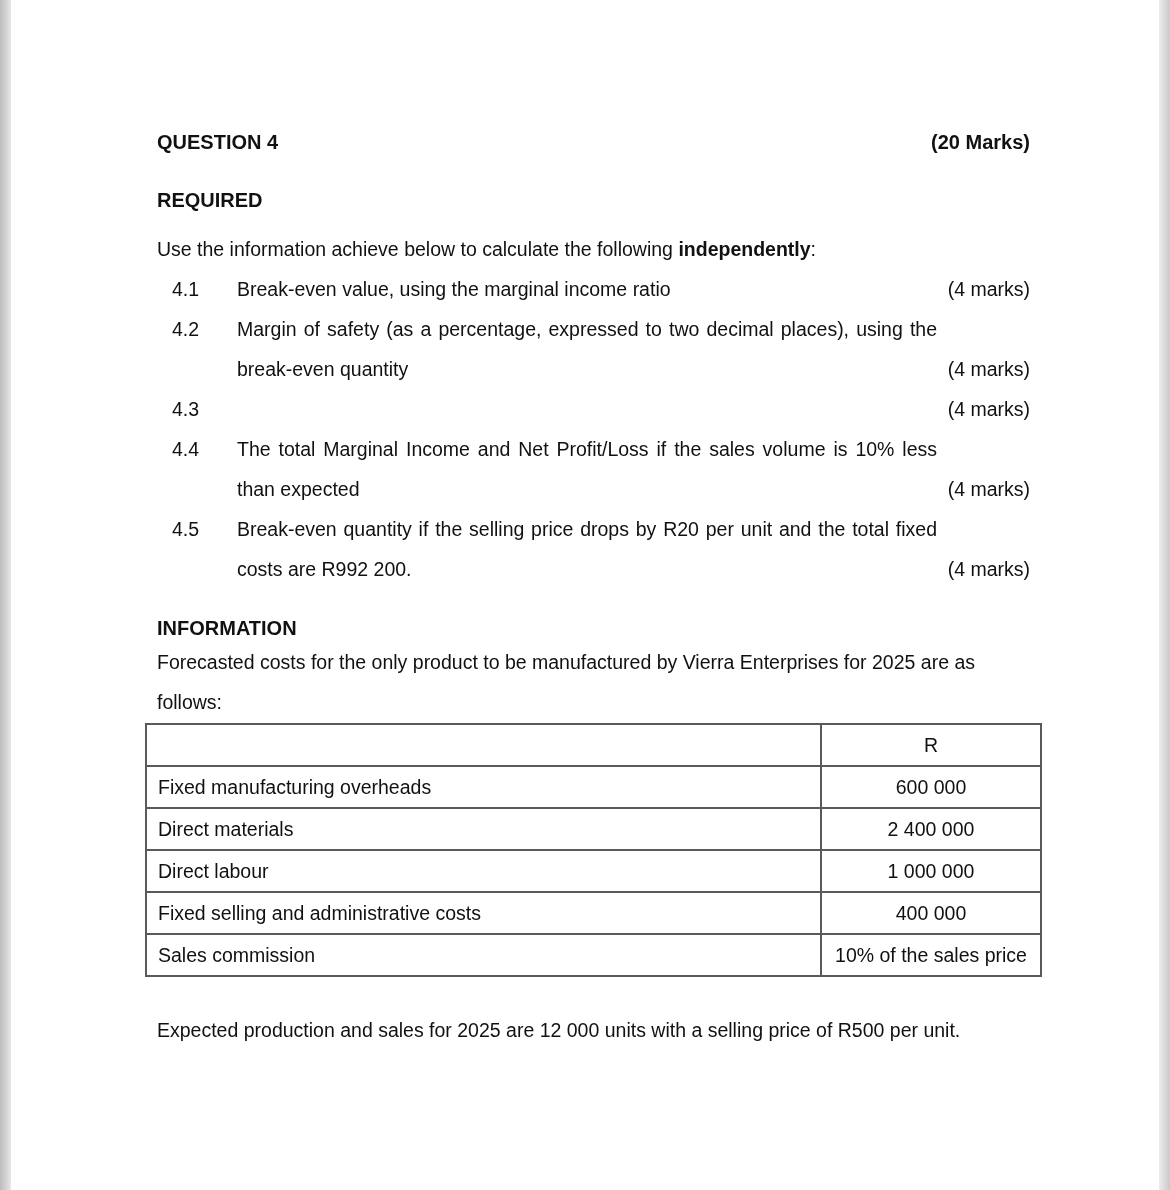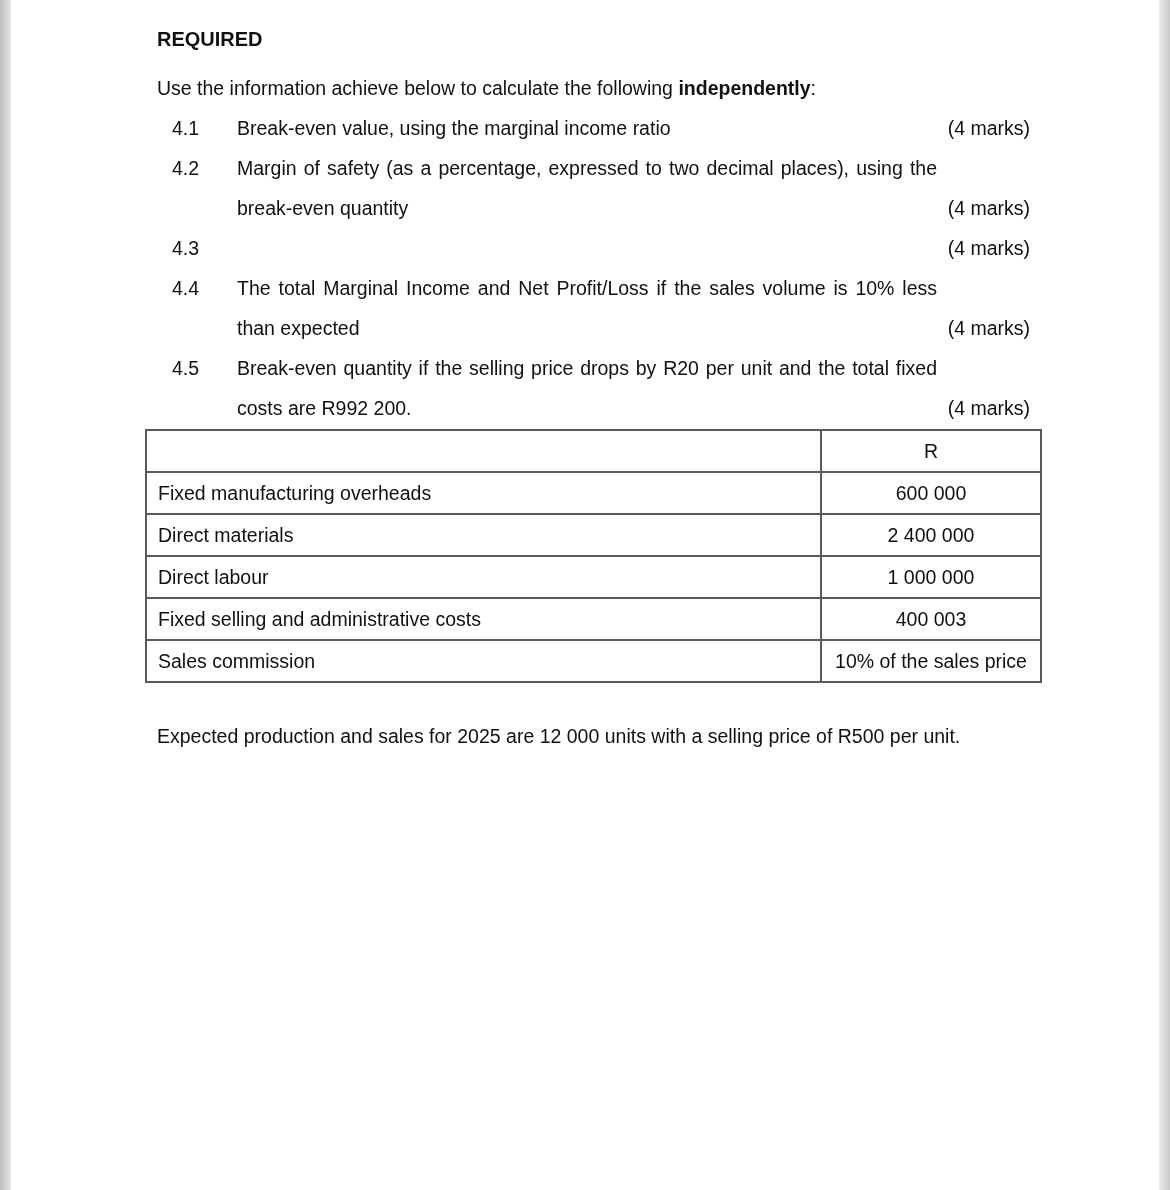--- a/index.html
+++ b/index.html
@@ -41,21 +41,21 @@
     justify-content: space-between;
     font-weight: bold;
     font-size: 20px;
     line-height: 22px;
   }
   .section-heading {
     font-weight: bold;
     font-size: 20px;
     line-height: 22px;
   }
-  .required-heading { margin-top: 28px; }
+  .required-heading { margin-top: 36px; }
   .intro {
     margin-top: 18px;
     line-height: 40px;
   }
   .intro .bold { font-weight: bold; text-align: right; }
   .items { margin-top: 0; }
   .item {
     display: flex;
     align-items: stretch;
     line-height: 40px;
@@ -111,20 +111,24 @@
   }
 </style>
 </head>
 <body>
 
 <div class="edge-strip-left"></div>
 <div class="edge-strip-right"></div>
 
 <div class="content">
 
+  <div class="question-row">
+    <span>QUESTION 4</span>
+    <span>(20 Marks)</span>
+  </div>
 
   <div class="section-heading required-heading">REQUIRED</div>
 
   <div class="intro"><span>Use the information achieve below to calculate the following </span><span class="bold">independently</span><span>:</span></div>
 
   <div class="items">
 
     <div class="item">
       <span class="item-number">4.1</span>
       <span class="item-text">Break-even value, using the marginal income ratio</span>
@@ -149,21 +153,23 @@
     </div>
 
     <div class="item">
       <span class="item-number">4.5</span>
       <span class="item-text">Break-even quantity if the selling price drops by R20 per unit and the total fixed costs are R992 200.</span>
       <span class="item-marks">(4 marks)</span>
     </div>
 
   </div>
 
-
+  <div class="section-heading information-heading">INFORMATION</div>
+
+  <div class="forecast-line">Forecasted costs for the only product to be manufactured by Vierra Enterprises for 2025 are as follows:</div>
 
   <table class="cost-table">
     <colgroup>
         <col class="c1">
         <col class="c2">
       </colgroup>
     <tbody>
       <tr>
         <td class="label-cell"></td>
         <th class="r-header">R</th>
@@ -175,21 +181,21 @@
       <tr>
         <td class="label-cell">Direct materials</td>
         <td class="value-cell">2 400 000</td>
       </tr>
       <tr>
         <td class="label-cell">Direct labour</td>
         <td class="value-cell">1 000 000</td>
       </tr>
       <tr>
         <td class="label-cell">Fixed selling and administrative costs</td>
-        <td class="value-cell">400 003</td>
+        <td class="value-cell">400 000</td>
       </tr>
       <tr>
         <td class="label-cell">Sales commission</td>
         <td class="value-cell">10% of the sales price</td>
       </tr>
     </tbody>
   </table>
 
   <div class="footer-note">Expected production and sales for 2025 are 12 000 units with a selling price of R500 per unit.</div>
 

